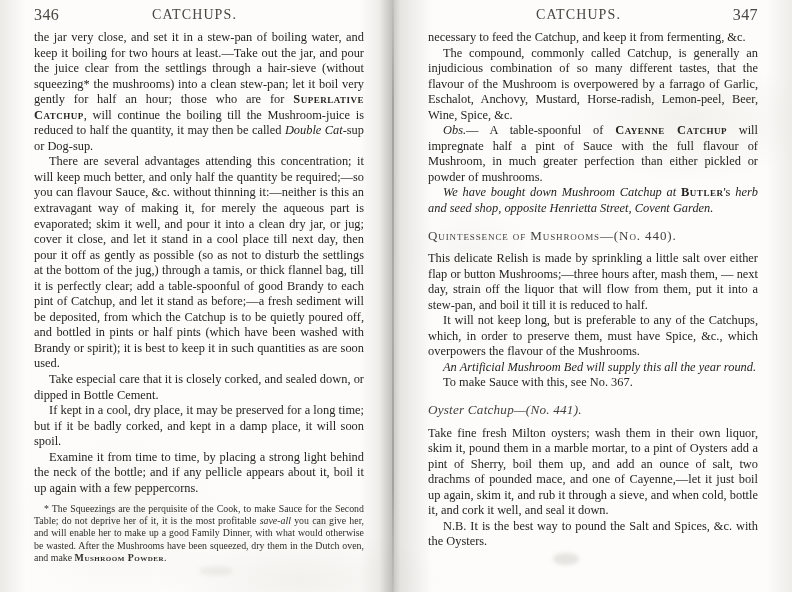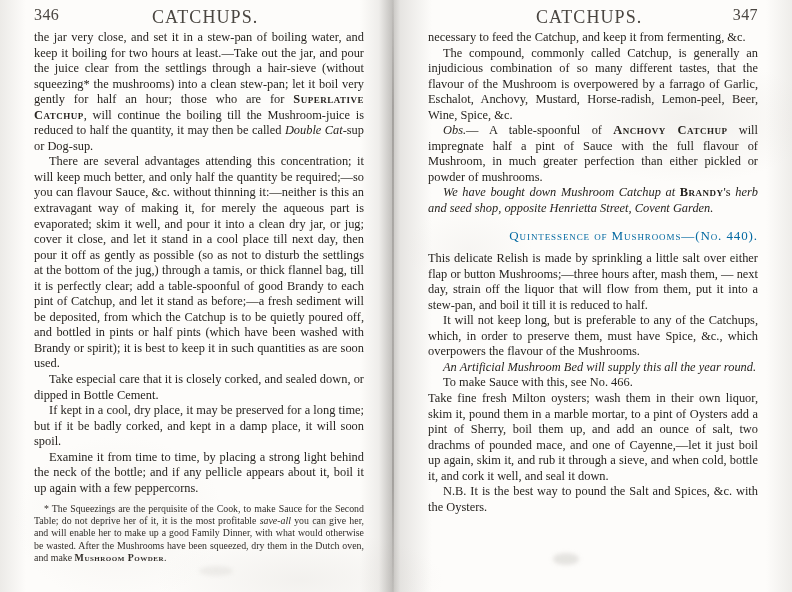--- a/index.html
+++ b/index.html
@@ -85,21 +85,21 @@
   .running-head .folio {
     position: absolute;
     top: 6px;
     font-size: 16px;
     letter-spacing: 0.4px;
   }
   .running-head .ttl {
     position: absolute;
     top: 7px;
     font-variant: small-caps;
-    font-size: 18px;
+    font-size: 14px;
     letter-spacing: 1.1px;
     font-family: Liberation Serif, serif;
   }
   .rh-left  .folio { left: 0; }
   .rh-left  .ttl   { left: 118px; }
   .rh-right .folio { right: 0; text-align: right; }
   .rh-right .ttl   { left: 108px; }
 
   .body-text {
     font-size: 12.4px;
@@ -111,26 +111,26 @@
   .body-text p {
     margin: 0;
     text-indent: 15px;
   }
   .body-text p.noindent { text-indent: 0; }
 
   .sc { font-variant: small-caps; letter-spacing: 0.5px; font-weight: bold; }
   .it { font-style: italic; }
 
   .section-head {
-    text-align: right;
+    text-align: left;
     font-variant: small-caps;
     font-size: 13px;
     letter-spacing: 0.9px;
     margin: 11px 0 8px 0;
-    color: #0369a1;
+    color: #404040;
   }
   .section-head.italic-head {
     font-variant: normal;
     font-style: italic;
     letter-spacing: 0.2px;
     font-size: 13.2px;
   }
 
   .footnote {
     position: absolute;
@@ -207,34 +207,35 @@
       <span class="ttl">CATCHUPS.</span>
       <span class="folio">347</span>
     </div>
 
     <div class="body-text">
 
       <p class="noindent">necessary to feed the Catchup, and keep it from fermenting, &amp;c.</p>
 
       <p>The compound, commonly called Catchup, is generally an injudicious combination of so many different tastes, that the flavour of the Mushroom is overpowered by a farrago of Garlic, Eschalot, Anchovy, Mustard, Horse-radish, Lemon-peel, Beer, Wine, Spice, &amp;c.</p>
 
-      <p><span class="it">Obs.</span><span>— A table-spoonful of </span><span class="sc">Anchovy Catchup</span><span> will impregnate half a pint of Sauce with the full flavour of Mushroom, in much greater perfection than either pickled or powder of mushrooms.</span></p>
-
-      <p><span class="it">We have bought down Mushroom Catchup at </span><span class="sc">Brandy</span><span>'s </span><span class="it">herb and seed shop, opposite Henrietta Street, Covent Garden.</span></p>
+      <p><span class="it">Obs.</span><span>— A table-spoonful of </span><span class="sc">Cayenne Catchup</span><span> will impregnate half a pint of Sauce with the full flavour of Mushroom, in much greater perfection than either pickled or powder of mushrooms.</span></p>
+
+      <p><span class="it">We have bought down Mushroom Catchup at </span><span class="sc">Butler</span><span>'s </span><span class="it">herb and seed shop, opposite Henrietta Street, Covent Garden.</span></p>
 
       <div class="section-head">Quintessence of Mushrooms—(No. 440).</div>
 
       <p class="noindent">This delicate Relish is made by sprinkling a little salt over either flap or button Mushrooms;—three hours after, mash them, — next day, strain off the liquor that will flow from them, put it into a stew-pan, and boil it till it is reduced to half.</p>
 
       <p>It will not keep long, but is preferable to any of the Catchups, which, in order to preserve them, must have Spice, &amp;c., which overpowers the flavour of the Mushrooms.</p>
 
       <p class="it">An Artificial Mushroom Bed will supply this all the year round.</p>
 
-      <p>To make Sauce with this, see No. 466.</p>
-
+      <p>To make Sauce with this, see No. 367.</p>
+
+      <div class="section-head italic-head">Oyster Catchup—(No. 441).</div>
 
       <p class="noindent">Take fine fresh Milton oysters; wash them in their own liquor, skim it, pound them in a marble mortar, to a pint of Oysters add a pint of Sherry, boil them up, and add an ounce of salt, two drachms of pounded mace, and one of Cayenne,—let it just boil up again, skim it, and rub it through a sieve, and when cold, bottle it, and cork it well, and seal it down.</p>
 
 
       <p>N.B. It is the best way to pound the Salt and Spices, &amp;c. with the Oysters.</p>
 
     </div>
 
   </div>
 

